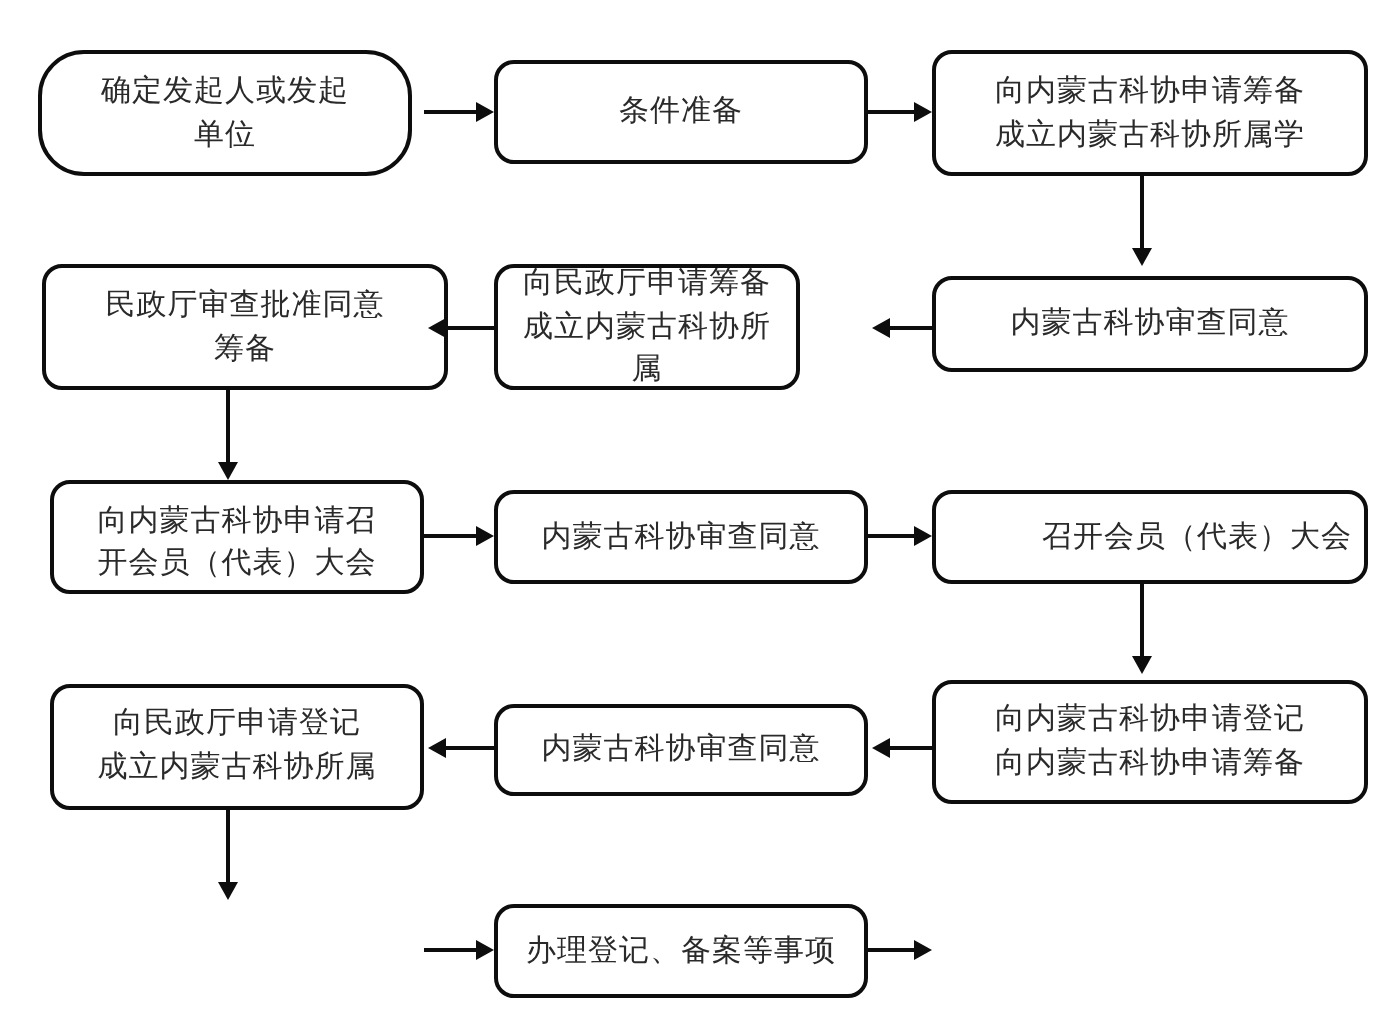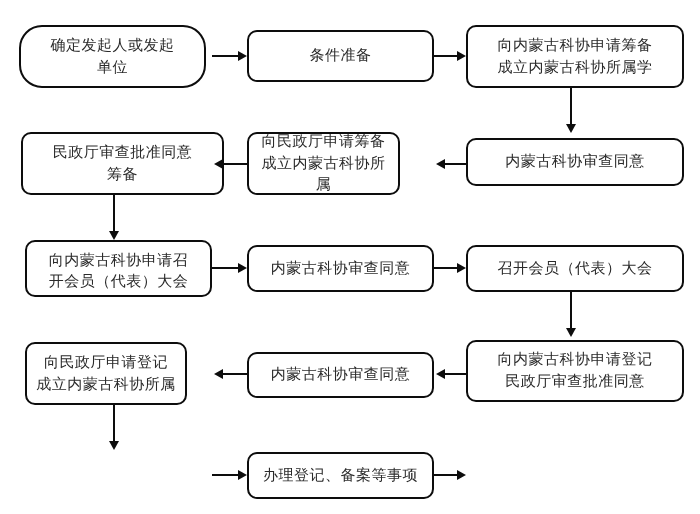--- a/index.html
+++ b/index.html
@@ -121,45 +121,45 @@
   <div class="edge h" style="left:212px; top:267px; width:26px;"></div>
   <div class="arrowhead right" style="left:238px; top:263px;"></div>
 
   <div class="node" style="left:247px; top:245px; width:187px; height:47px;">
     <span class="label">内蒙古科协审查同意</span>
   </div>
 
   <div class="edge h" style="left:434px; top:267px; width:23px;"></div>
   <div class="arrowhead right" style="left:457px; top:263px;"></div>
 
-  <div class="node" style="left:466px; top:245px; width:218px; height:47px;">
+  <div class="node" style="left:466px; top:245px; width:218px; height:47px;text-align:right;">
     <span class="label">召开会员（代表）大会</span>
   </div>
 
   <div class="edge v" style="left:570px; top:292px; height:36px;"></div>
   <div class="arrowhead down" style="left:566px; top:328px;"></div>
 
-  <div class="node" style="left:25px;  top:342px; width:162px; height:63px;">
+  <div class="node" style="left:25px;  top:342px; width:187px; height:63px;font-family:Liberation Mono, monospace;">
     <span class="label">向民政厅申请登记
 成立内蒙古科协所属</span>
   </div>
 
   <div class="arrowhead left" style="left:214px; top:369px;"></div>
   <div class="edge h" style="left:223px; top:373px; width:24px;"></div>
 
   <div class="node" style="left:247px; top:352px; width:187px; height:46px;">
     <span class="label">内蒙古科协审查同意</span>
   </div>
 
   <div class="arrowhead left" style="left:436px; top:369px;"></div>
   <div class="edge h" style="left:445px; top:373px; width:21px;"></div>
 
   <div class="node" style="left:466px; top:340px; width:218px; height:62px;">
     <span class="label">向内蒙古科协申请登记
-民政厅审查批准同意</span>
+向内蒙古科协申请筹备</span>
   </div>
 
   <div class="edge v" style="left:113px; top:405px; height:36px;"></div>
   <div class="arrowhead down" style="left:109px; top:441px;"></div>
 
 
   <div class="edge h" style="left:212px; top:474px; width:26px;"></div>
   <div class="arrowhead right" style="left:238px; top:470px;"></div>
 
   <div class="node" style="left:247px; top:452px; width:187px; height:47px;">

